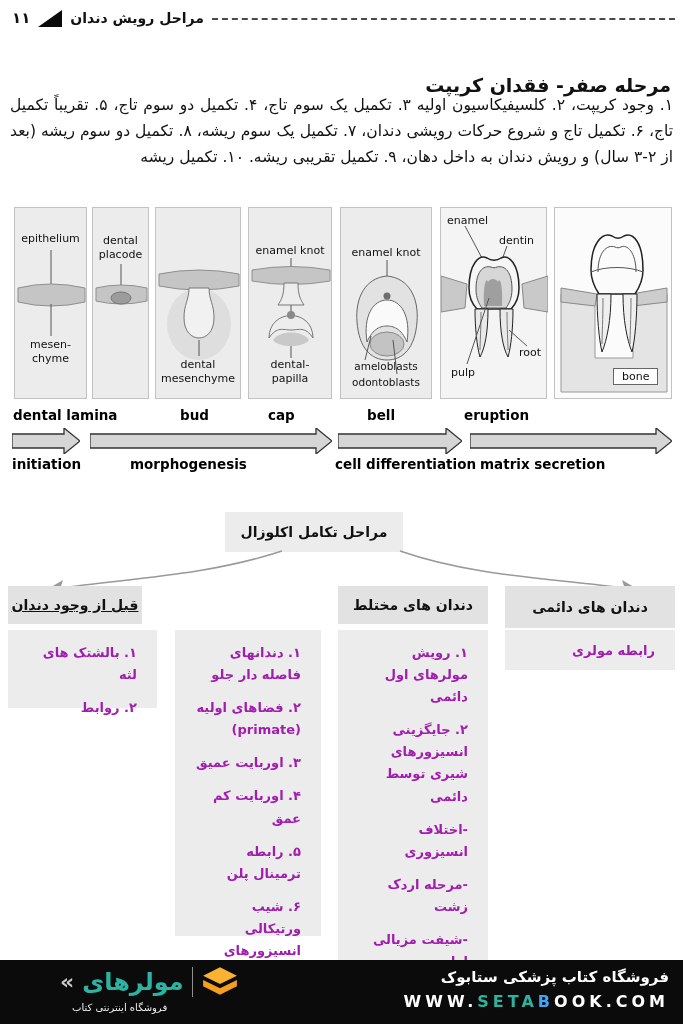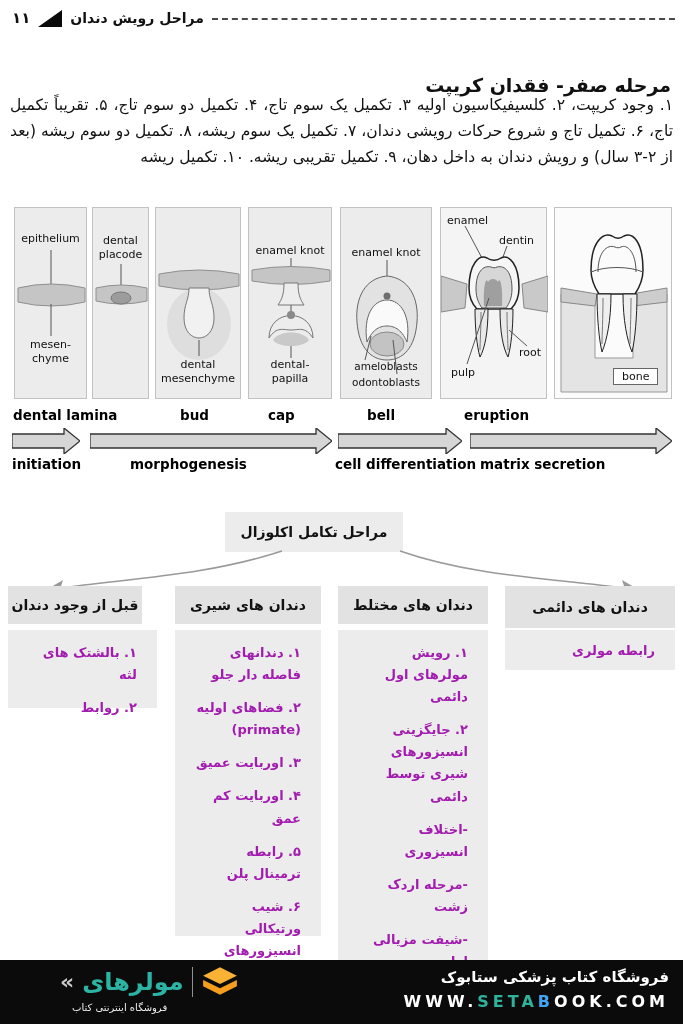--- a/index.html
+++ b/index.html
@@ -192,22 +192,21 @@
 
   <div class="fbox" style="left:225px;top:512px;width:178px;height:40px;font-size:14px;">مراحل تکامل اکلوزال</div>
 
   <svg class="abs" style="left:0;top:548px;" width="683" height="48">
     <path d="M282,3 C205,28 132,30 60,40" stroke="#999" fill="none" stroke-width="1.5"></path>
     <path d="M400,3 C472,28 548,30 625,40" stroke="#999" fill="none" stroke-width="1.5"></path>
     <path d="M46,42 L63,32 L58,47 Z" fill="#999"></path>
     <path d="M639,42 L622,32 L627,47 Z" fill="#999"></path>
   </svg>
 
-  <div class="fbox fhead" style="left:8px;top:586px;width:134px;height:38px;">قبل از وجود دندان</div>
-  <div class="fbox fhead" style="left:175px;top:586px;width:146px;height:38px;">دندان های شیری</div>
+  <div class="fbox fhead" style="left:8px;top:586px;width:134px;height:38px;text-decoration:underline;">قبل از وجود دندان</div>
   <div class="fbox fhead" style="left:338px;top:586px;width:150px;height:38px;">دندان های مختلط</div>
   <div class="fbox fhead" style="left:505px;top:586px;width:170px;height:42px;">دندان های دائمی</div>
 
   <div class="flist" style="left:8px;top:630px;width:149px;height:78px;">
     <div class="item">۱. بالشتک های لثه</div>
     <div class="item">۲. روابط</div>
   </div>
 
   <div class="flist" style="left:175px;top:630px;width:146px;height:306px;">
     <div class="item">۱. دندانهای فاصله دار جلو</div>

